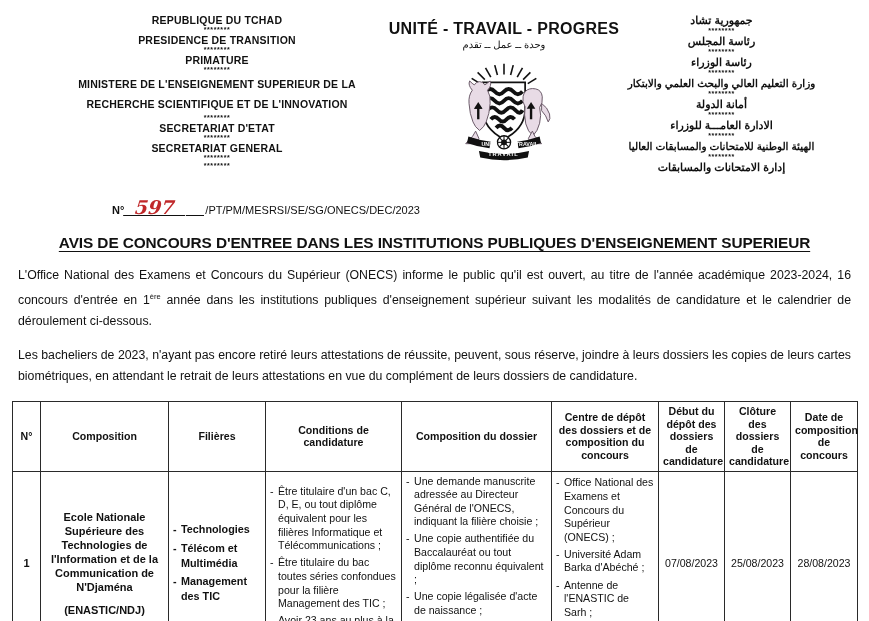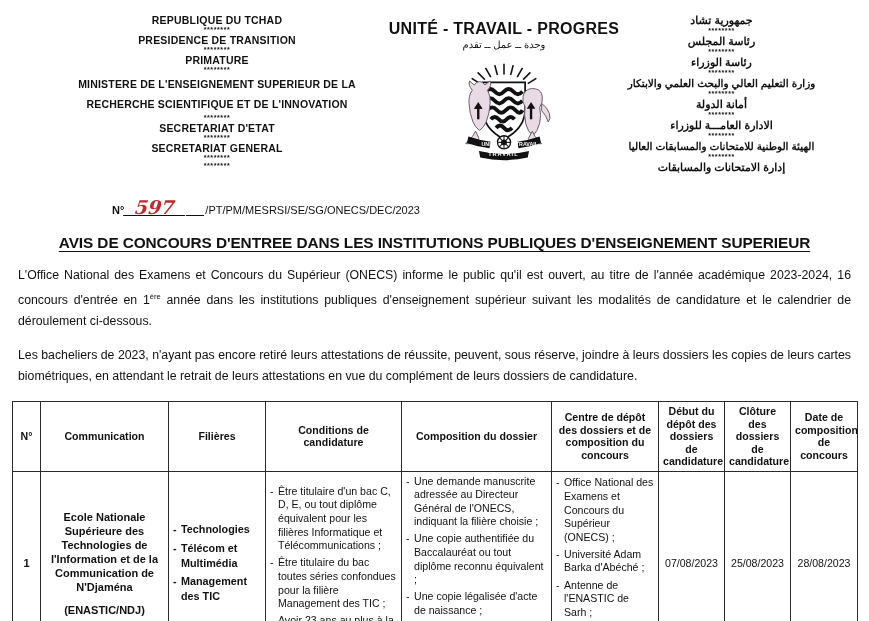--- a/index.html
+++ b/index.html
@@ -338,21 +338,21 @@
         <col class="w-cond">
       <col class="w-comp">
         <col class="w-centre">
         <col class="w-debut">
         <col class="w-clot">
         <col class="w-datec">
     </colgroup>
     <thead>
       <tr>
         <th>N°</th>
-        <th>Communication</th>
+        <th>Composition</th>
         <th>Filières</th>
         <th>Conditions de candidature</th>
         <th>Composition du dossier</th>
         <th>Centre de dépôt des dossiers et de composition du concours</th>
         <th>Début du dépôt des dossiers de candidature</th>
         <th>Clôture des dossiers de candidature</th>
         <th>Date de composition de concours</th>
       </tr>
     </thead>
     <tbody>

